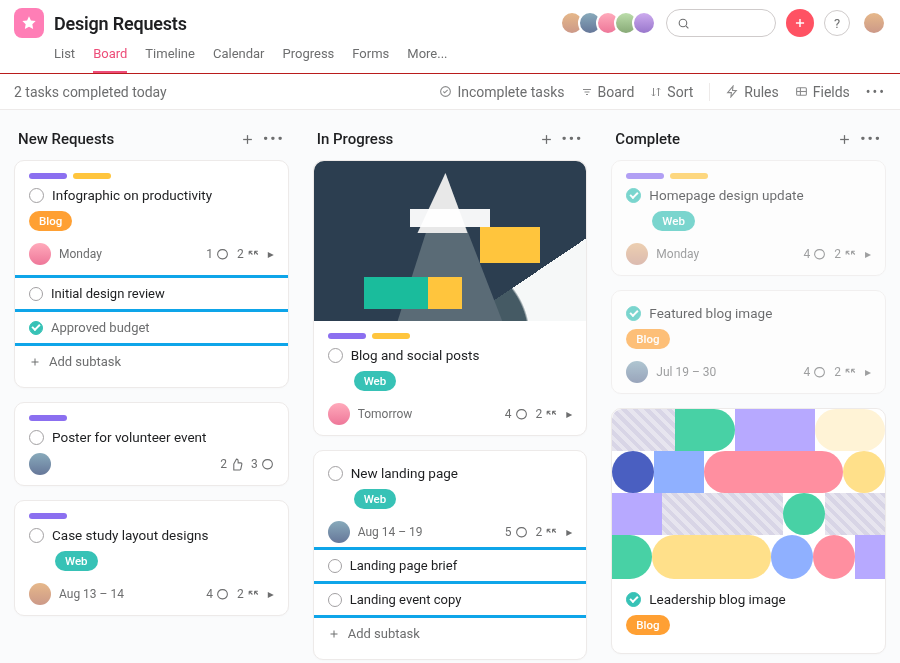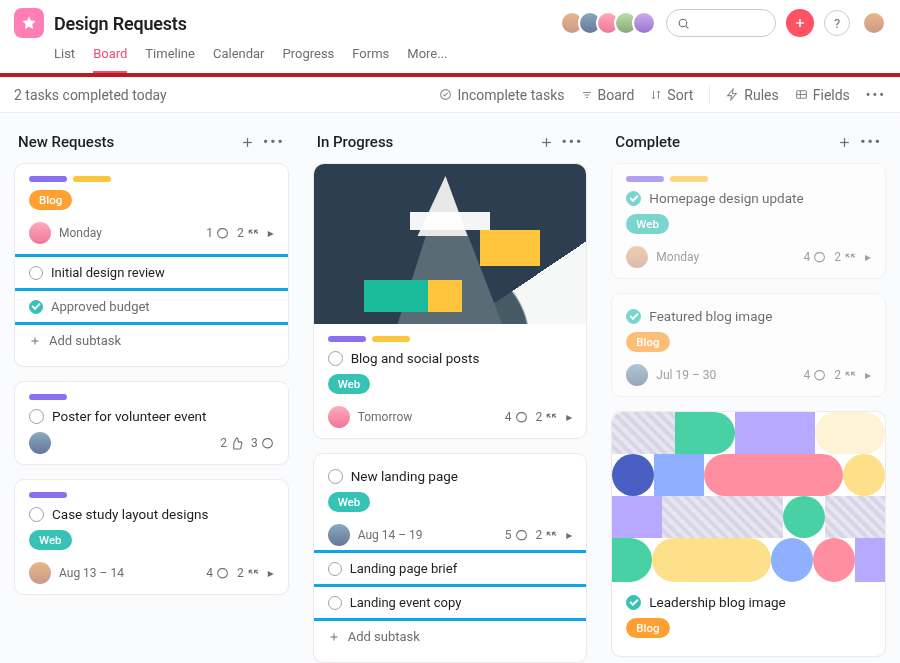--- a/index.html
+++ b/index.html
@@ -7,21 +7,21 @@
   body {
     font-family: -apple-system, BlinkMacSystemFont, "Segoe UI", Roboto, "Helvetica Neue", Arial, sans-serif;
     background: #fafbfc;
     color: #1e1f21;
     font-size: 13px;
   }
 
   
   .header {
     background: #fff;
-    border-bottom: 4px solid #b91c1c;
+    border-bottom: 1px solid #b91c1c;
     padding: 8px 14px 0 14px;
   }
   .header-top { display: flex; align-items: center; gap: 10px; }
   .project-icon {
     width: 30px; height: 30px; border-radius: 8px;
     background: #ff7eb6;
     display: flex; align-items: center; justify-content: center;
     color: #fff;
   }
   .project-title { font-size: 18px; font-weight: 600; letter-spacing: -.2px; }
@@ -114,21 +114,21 @@
     content:""; width:6px; height:3px; border:2px solid #fff;
     border-top:none; border-right:none; transform:rotate(-45deg);
     margin-top:-2px;
   }
   .tag {
     display:inline-flex; align-items:center; height:20px;
     padding:0 10px; border-radius:10px; font-size:11.5px; font-weight:500;
     color:#fff; margin-bottom:8px;
   }
   .tag.orange { background:#ff9a3c; background:#ff9f2e; background:#ffa033;}
-  .tag.teal { background:#4ecfc0; background:#37c2b6; color:#fff;}
+  .tag.teal { background:#4ecfc0; background:#37c2b6; color:#fff;margin-left:26px;}
   .meta {
     display:flex; align-items:center; gap:8px; color:#6d6e6f; font-size:12px;
     margin-top:4px;
   }
   .meta .spacer { flex:1; }
   .meta .mini { display:flex; align-items:center; gap:3px; }
   .meta .avatar { width:22px; height:22px; border-width:0;}
   .chev { color:#6d6e6f; }
   .subtask-row, .add-sub {
     display:flex; align-items:center; gap:8px;
@@ -290,20 +290,24 @@
             <line x1="5" y1="12" x2="19" y2="12"></line>
           </svg>
         </span>
       <span class="icon-btn dots">•••</span>
     </div>
 
     <div class="card">
       <div class="pills">
           <span class="pill purple"></span>
           <span class="pill yellow"></span>
+        </div>
+      <div class="task-row">
+          <span class="check-circle"></span>
+        <span class="tname">Infographic on productivity</span>
         </div>
       <span class="tag orange">Blog</span>
       <div class="meta">
         <span class="avatar av-c"></span>
         <span>Monday</span>
         <span class="spacer"></span>
         <span class="mini">
             <span>1</span>
             <svg width="13" height="13" viewBox="0 0 24 24" fill="none" stroke="currentColor" stroke-width="2">
               <path d="M21 11.5a8.38 8.38 0 01-8.5 8.5A8.5 8.5 0 013 11.5 8.5 8.5 0 0112.5 3 8.38 8.38 0 0121 11.5z"></path>

